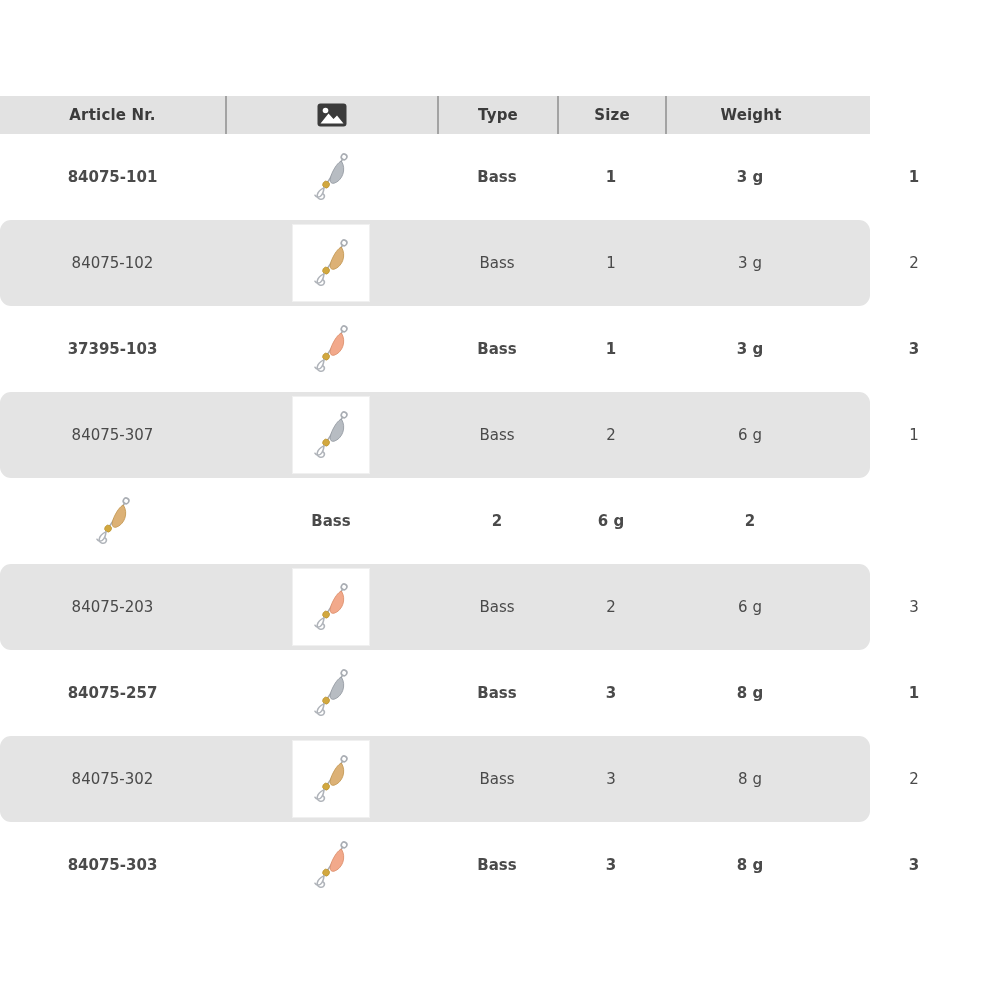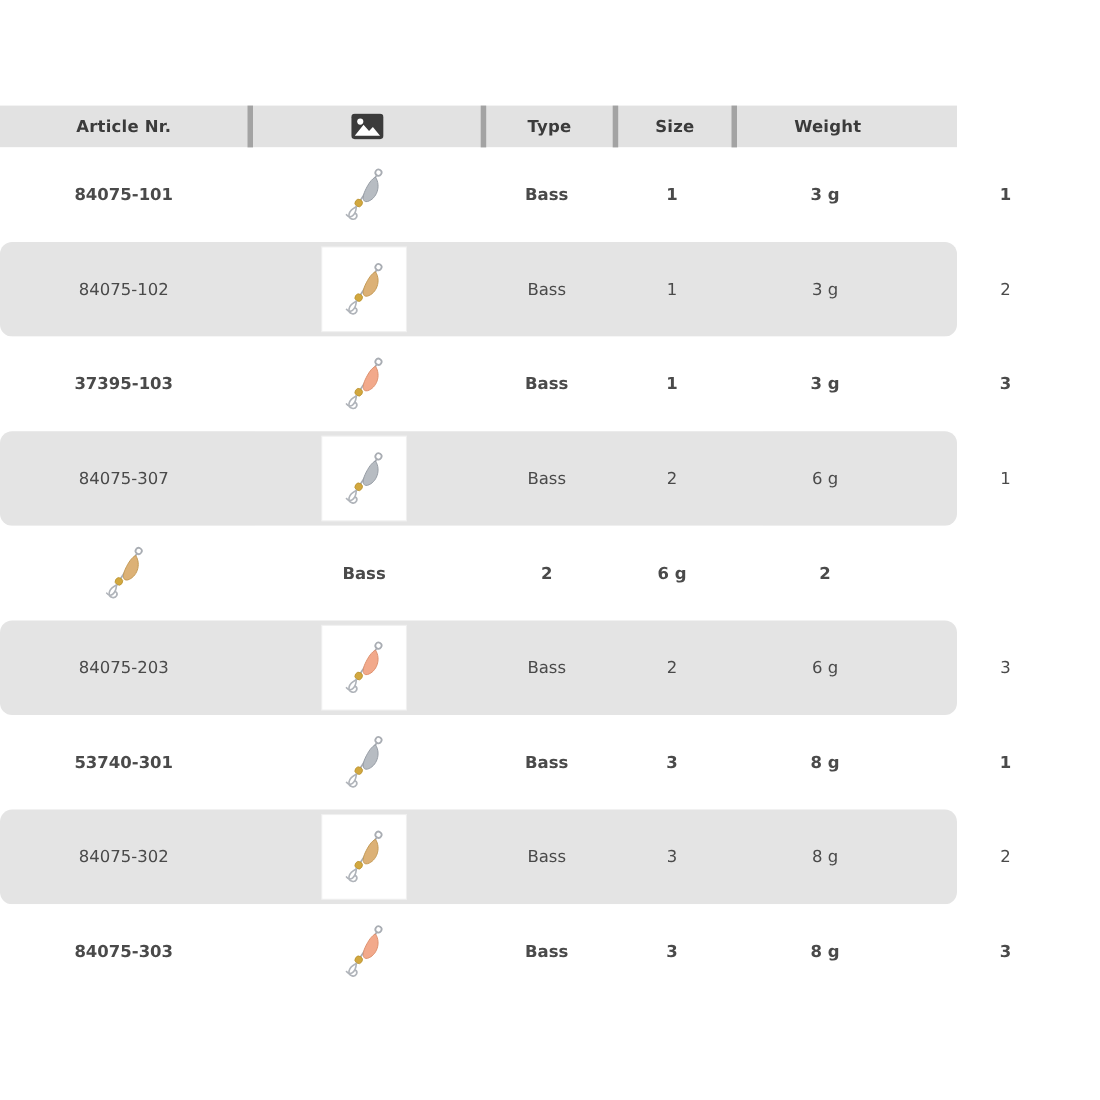--- a/index.html
+++ b/index.html
@@ -24,21 +24,21 @@
     background: #e2e2e2;
   }
   .header-cell {
     display: flex;
     align-items: center;
     justify-content: center;
     font-size: 15px;
     font-weight: bold;
     color: #3b3b3b;
     letter-spacing: 0.2px;
-    border-left: 5px solid #a3a3a3;
+    border-left: 2px solid #a3a3a3;
   }
   .header-cell:first-child { border-left: none; }
   .row {
     height: 86px;
   }
   .row.white { background: #ffffff; font-weight: bold; }
   .row.gray  { background: #e4e4e4; border-radius: 11px; }
   .cell {
     display: flex;
     align-items: center;
@@ -212,21 +212,21 @@
         </svg>
       </div>
     </div>
     <div class="cell">Bass</div>
     <div class="cell">2</div>
     <div class="cell">6 g</div>
     <div class="cell">3</div>
   </div>
 
   <div class="grid-row row white">
-    <div class="cell">53740-301</div>
+    <div class="cell">84075-257</div>
     <div class="cell">
       <div class="imgwrap">
         <svg class="lure lure-silver" viewBox="0 0 52 64">
           <g transform="rotate(33 26 32)">
             <circle class="wire" cx="26" cy="8" r="2.8"></circle>
             <line class="wire" x1="26" y1="10.8" x2="26" y2="45"></line>
             <path class="blade" d="M26 13 C35 17 37.5 29 32 35.5 C28.8 38.8 25.8 35 24.8 28.5 C23.8 21.5 24 16 26 13 Z"></path>
             <circle class="bead" cx="26" cy="41" r="3.4"></circle>
             <path class="hook" d="M26 45 C21.5 52.5 24.5 58 29 56.5 C32.5 55.3 32 50.5 28.5 50.5"></path>
             <path class="hook" d="M26 45 C30 52 27.5 58 22.5 56"></path>

